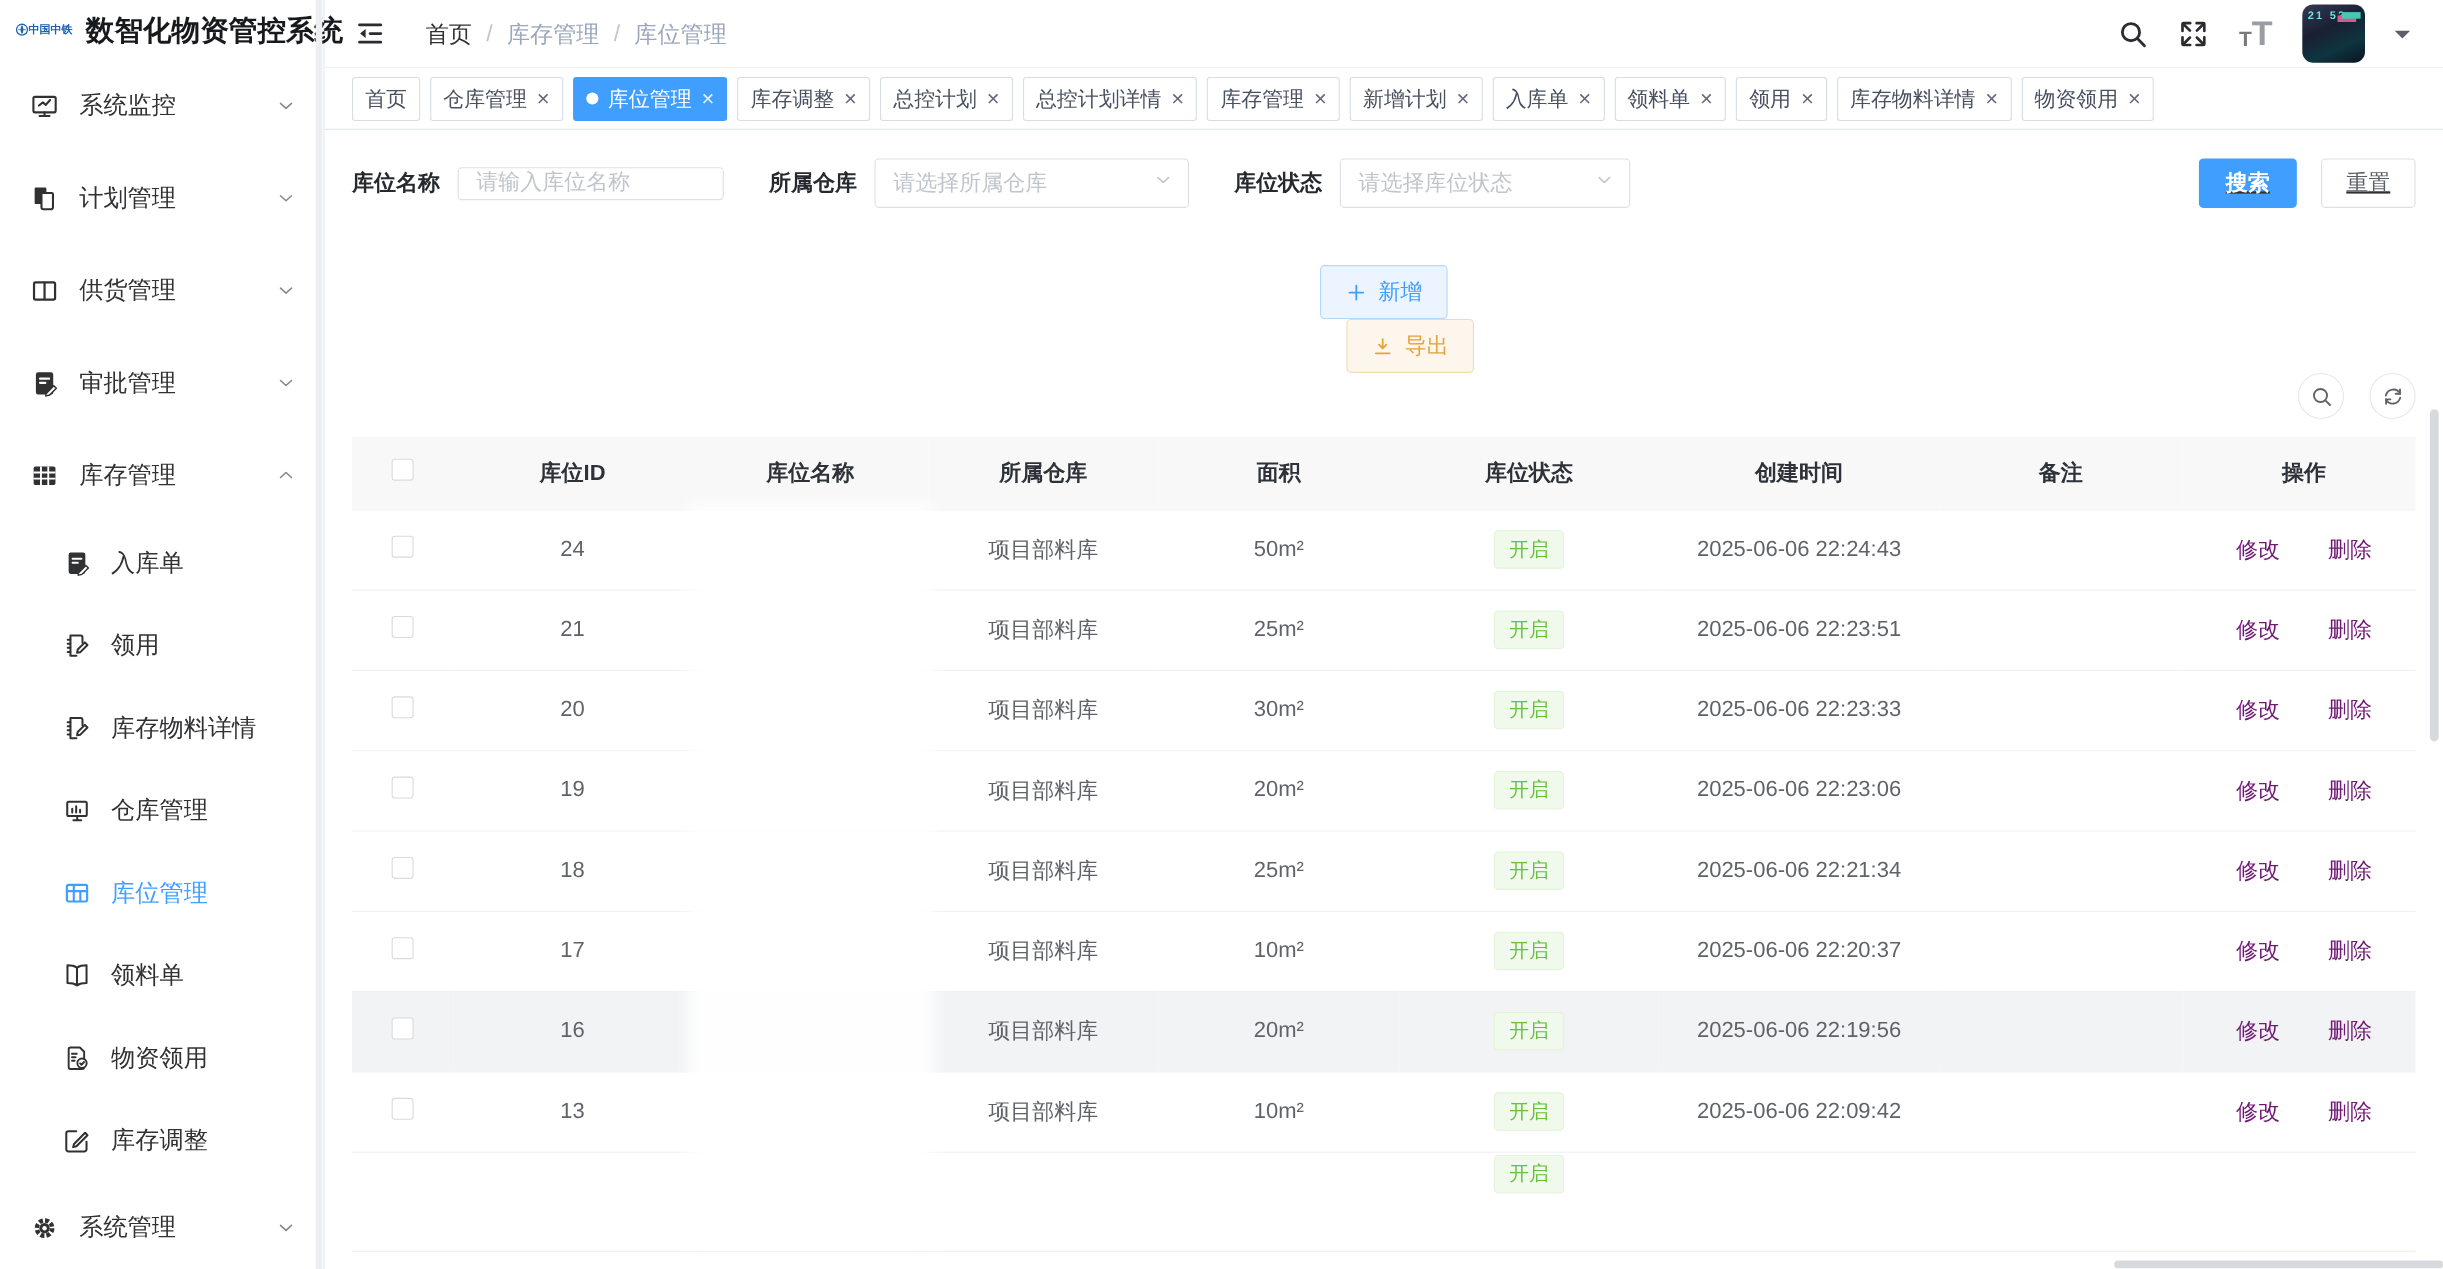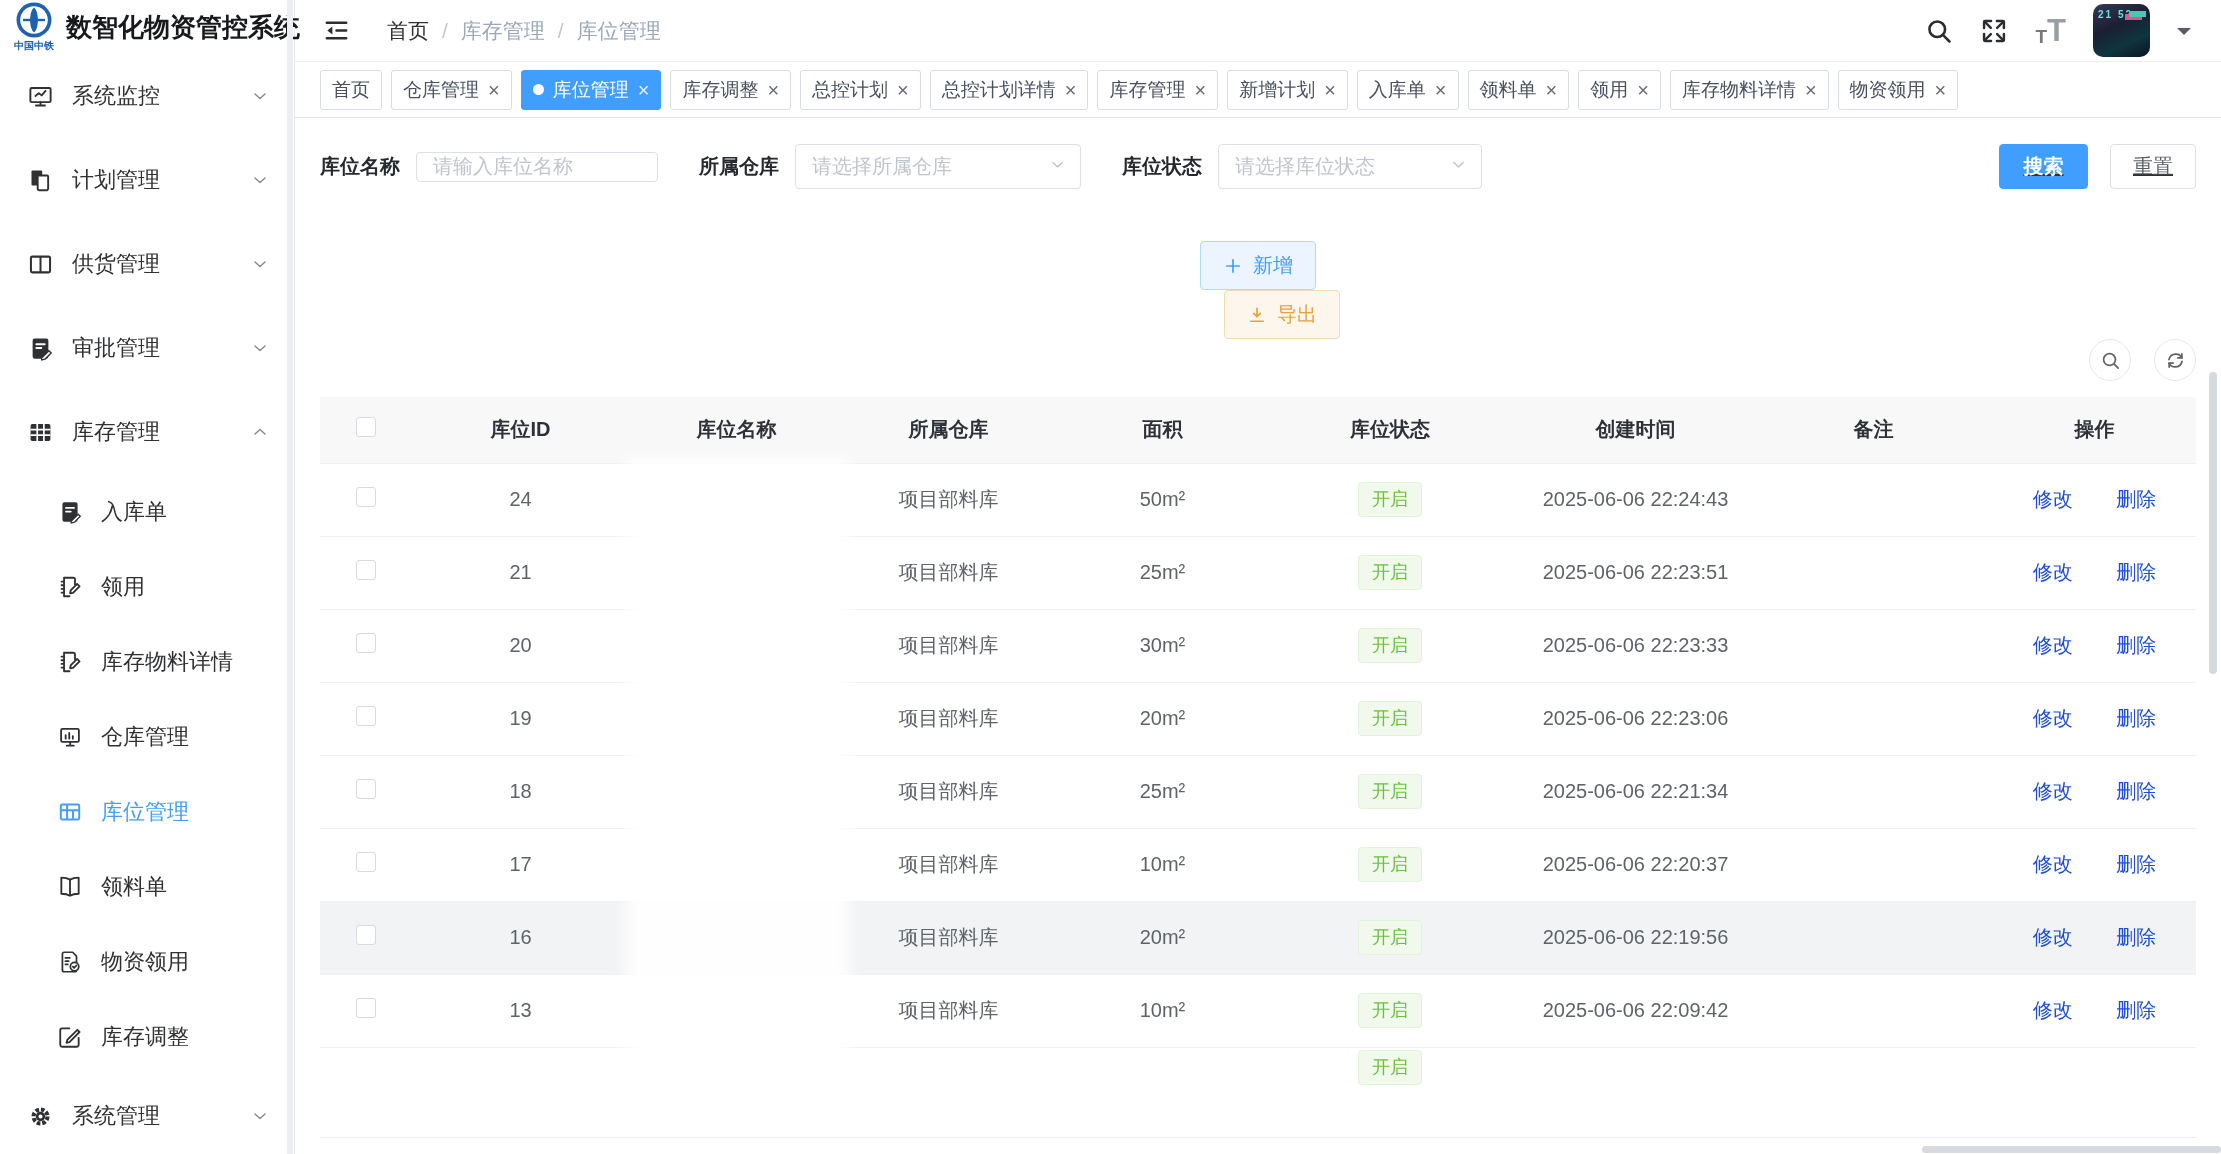--- a/index.html
+++ b/index.html
@@ -3,21 +3,21 @@
 <meta charset="utf-8">
 <style>
   * { margin:0; padding:0; box-sizing:border-box; }
   html,body { width:2221px; height:1154px; overflow:hidden; }
   body { font-family:"Liberation Sans","DejaVu Sans",sans-serif; background:#fff; display:flex; position:relative; color:#303133; }
 
   
   .sidebar { width:295px; flex-shrink:0; background:#fff; border-right:1px solid #e6e8eb; position:relative; }
   .side-scrollbar { position:absolute; right:1px; top:0; width:6px; height:100%; background:#eceef1; }
   .logo-row { height:54px; display:flex; align-items:center; padding-left:14px; gap:12px; }
-  .logo-badge { width:52px; display:flex; flex-direction:column; align-items:center;justify-content:flex-end; }
+  .logo-badge { width:52px; display:flex; flex-direction:row; align-items:center;justify-content:flex-end; }
   .logo-caption { font-size:10px; font-weight:700; color:#1e62b0; letter-spacing:0; white-space:nowrap; }
   .app-title { font-size:26px; font-weight:700; color:#17191c; white-space:nowrap; }
   .menu { }
   .menu-item { height:84px; display:flex; align-items:center; padding:0 24px 0 26px; font-size:22px; color:#303133; cursor:pointer; }
   .menu-item .mi-icon { width:29px; display:flex; justify-content:center; margin-right:17px; flex-shrink:0; }
   .menu-item .mi-label { flex:1; white-space:nowrap; }
   .menu-item.sub { height:75px; padding-left:55px; }
   .menu-item.active { color:#409eff; }
   .chev { display:flex; }
 
@@ -72,21 +72,21 @@
   .circle-btn { width:42px; height:42px; border-radius:50%; border:1px solid #e4e7ed; background:#fff; display:flex; align-items:center; justify-content:center; cursor:pointer; }
 
   
   .table-wrap { margin-top:16px; height:741px; overflow:hidden; border-bottom:1px solid #ebeef5; position:relative; }
   table { width:100%; border-collapse:collapse; table-layout:fixed; }
   thead th { height:66px; background:#f8f8f9; font-size:20px; font-weight:700; color:#2e3238; text-align:center; border-bottom:1px solid #eef0f4; }
   tbody td { height:73px; font-size:20px; color:#5f6368; text-align:center; border-bottom:1px solid #eef0f4; }
   tr.row-highlight { background:#f2f3f5; }
   .checkbox { width:20px; height:20px; border:1px solid #d7dae0; border-radius:3px; background:#fff; display:inline-block; cursor:pointer; }
   .badge { display:inline-block; background:#f0f9eb; border:1px solid #e1f3d8; color:#67c23a; border-radius:4px; padding:6px 13px; font-size:18px; line-height:1.2;font-family:Liberation Serif, serif; }
-  .op-link { color:#1d4ed8; margin:0 19px; cursor:pointer; white-space:nowrap; }
+  .op-link { color:#701a75; margin:0 19px; cursor:pointer; white-space:nowrap; }
   tr.partial td { border-bottom:none; }
   tr.partial .cell-status { vertical-align:top; padding-top:2px; }
   .col-blur { position:absolute; left:305px; top:60px; width:225px; height:690px; background:rgba(255,255,255,.88); filter:blur(7px); pointer-events:none; }
 
   
   .pagination { margin-top:30px; display:flex; align-items:center; justify-content:flex-end; gap:14px; font-size:20px; color:#5f6368; padding-right:26px; }
   .page-size { width:168px; height:45px; border:1px solid #dcdfe6; border-radius:4px; display:flex; align-items:center; justify-content:space-between; padding:0 13px 0 15px; cursor:pointer; }
   .pg-btn { width:42px; height:42px; background:#f2f3f5; border-radius:3px; display:flex; align-items:center; justify-content:center; cursor:pointer; }
   .pg-num { width:42px; height:42px; background:#409eff; color:#fff; border-radius:3px; display:flex; align-items:center; justify-content:center; font-weight:600; cursor:pointer; }
   .goto-input { width:62px; height:45px; border:1px solid #dcdfe6; border-radius:4px; text-align:center; font-size:20px; color:#5f6368; font-family:inherit; outline:none; }

